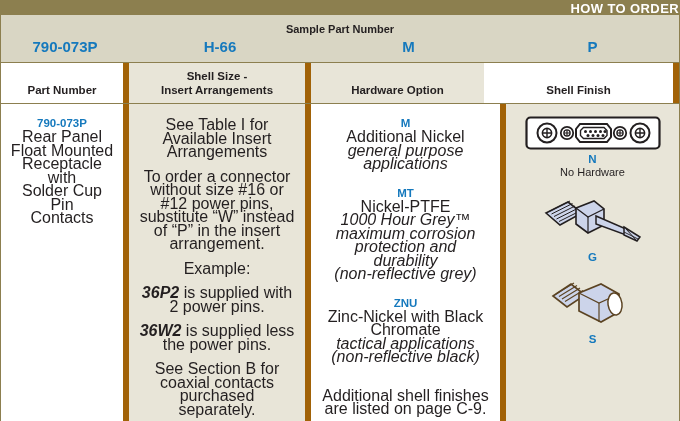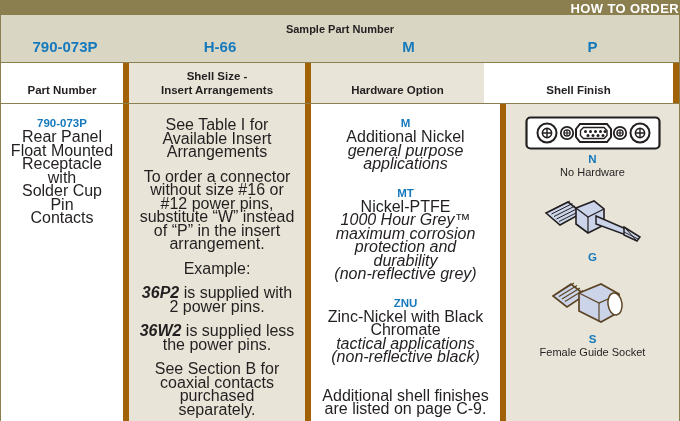--- a/index.html
+++ b/index.html
@@ -330,18 +330,17 @@
           <path d="M17 19 L35 8" stroke="#5b4322" stroke-width="1.1"></path>
           <path d="M20 21.5 L38 10.5" stroke="#5b4322" stroke-width="1.1"></path>
 
           <path d="M34 13 L56 4 L74 14 L74 32 L56 42 L34 31 Z" fill="#ccd4ea" stroke="#5b4322" stroke-width="1.7"></path>
           <path d="M34 13 L54 23 L74 14" fill="none" stroke="#5b4322" stroke-width="1.2"></path>
           <path d="M54 23 L54 42" fill="none" stroke="#5b4322" stroke-width="1.2"></path>
 
           <ellipse cx="70" cy="24" rx="7" ry="11" transform="rotate(-8 70 24)" fill="#ffffff" stroke="#5b4322" stroke-width="1.5"></ellipse>
         </svg>
         <div class="hw-caption-code">S</div>
-        <div class="hw-caption-label">Female Guide Socket</div>
       </div>
 
     </div>
   </div>
 </div>
 
 </body></html>

